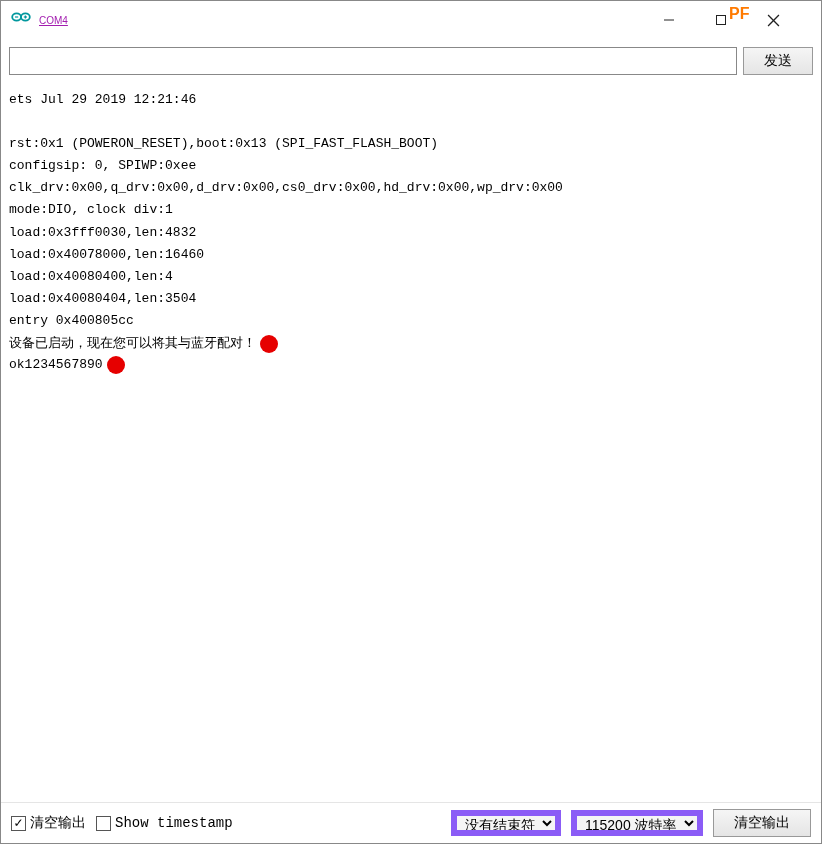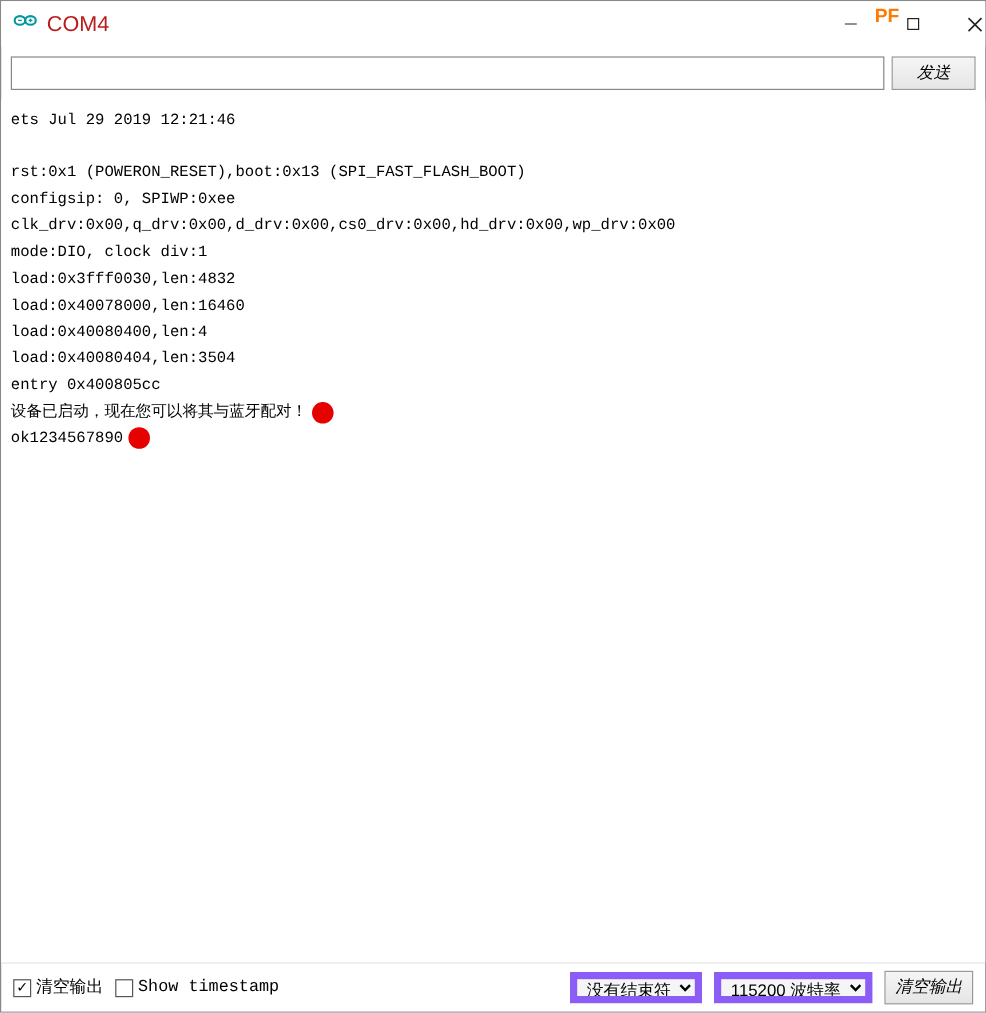--- a/index.html
+++ b/index.html
@@ -27,35 +27,36 @@
       background: #ffffff;
       padding: 0 2px 0 10px;
       position: relative;
     }
     .titlebar .app-icon {
       width: 20px;
       height: 20px;
       margin-right: 8px;
     }
     .titlebar .title-text {
-      font-size: 18px;
-      color: #b91c1c;
+      font-size: 10px;
+      color: #a21caf;
       flex: 1;
+      text-decoration: underline;
     }
     .titlebar .win-controls {
       display: flex;
       align-items: center;
       height: 100%;
     }
     .win-btn {
       width: 52px;
       height: 100%;
       display: flex;
       align-items: center;
-      justify-content: flex-end;
+      justify-content: flex-start;
       font-family: "Segoe MDL2 Assets", "Segoe UI Symbol", sans-serif;
       font-size: 13px;
       color: #222;
       position: relative;
       cursor: default;
     }
     .win-btn.close-btn { font-size: 16px; }
     .restore-btn .pf-overlay {
       position: absolute;
       top: 4px;
@@ -81,23 +82,22 @@
       font-size: 14px;
       outline: none;
     }
     .send-btn, .clear-btn {
       height: 28px;
       min-width: 70px;
       border: 1px solid #999;
       background: linear-gradient(#f5f5f5, #e5e5e5);
       font-size: 14px;
       font-family: "Microsoft YaHei", sans-serif;
-      padding: 0 8px;
+      padding: 0 20px;
       cursor: default;
-      font-style: italic;
     }
     .console {
       flex: 1;
       overflow: auto;
       padding: 6px 8px;
       font-family: "Courier New", Consolas, monospace;
       font-size: 13px;
       line-height: 1.7;
       color: #000;
       white-space: pre;

